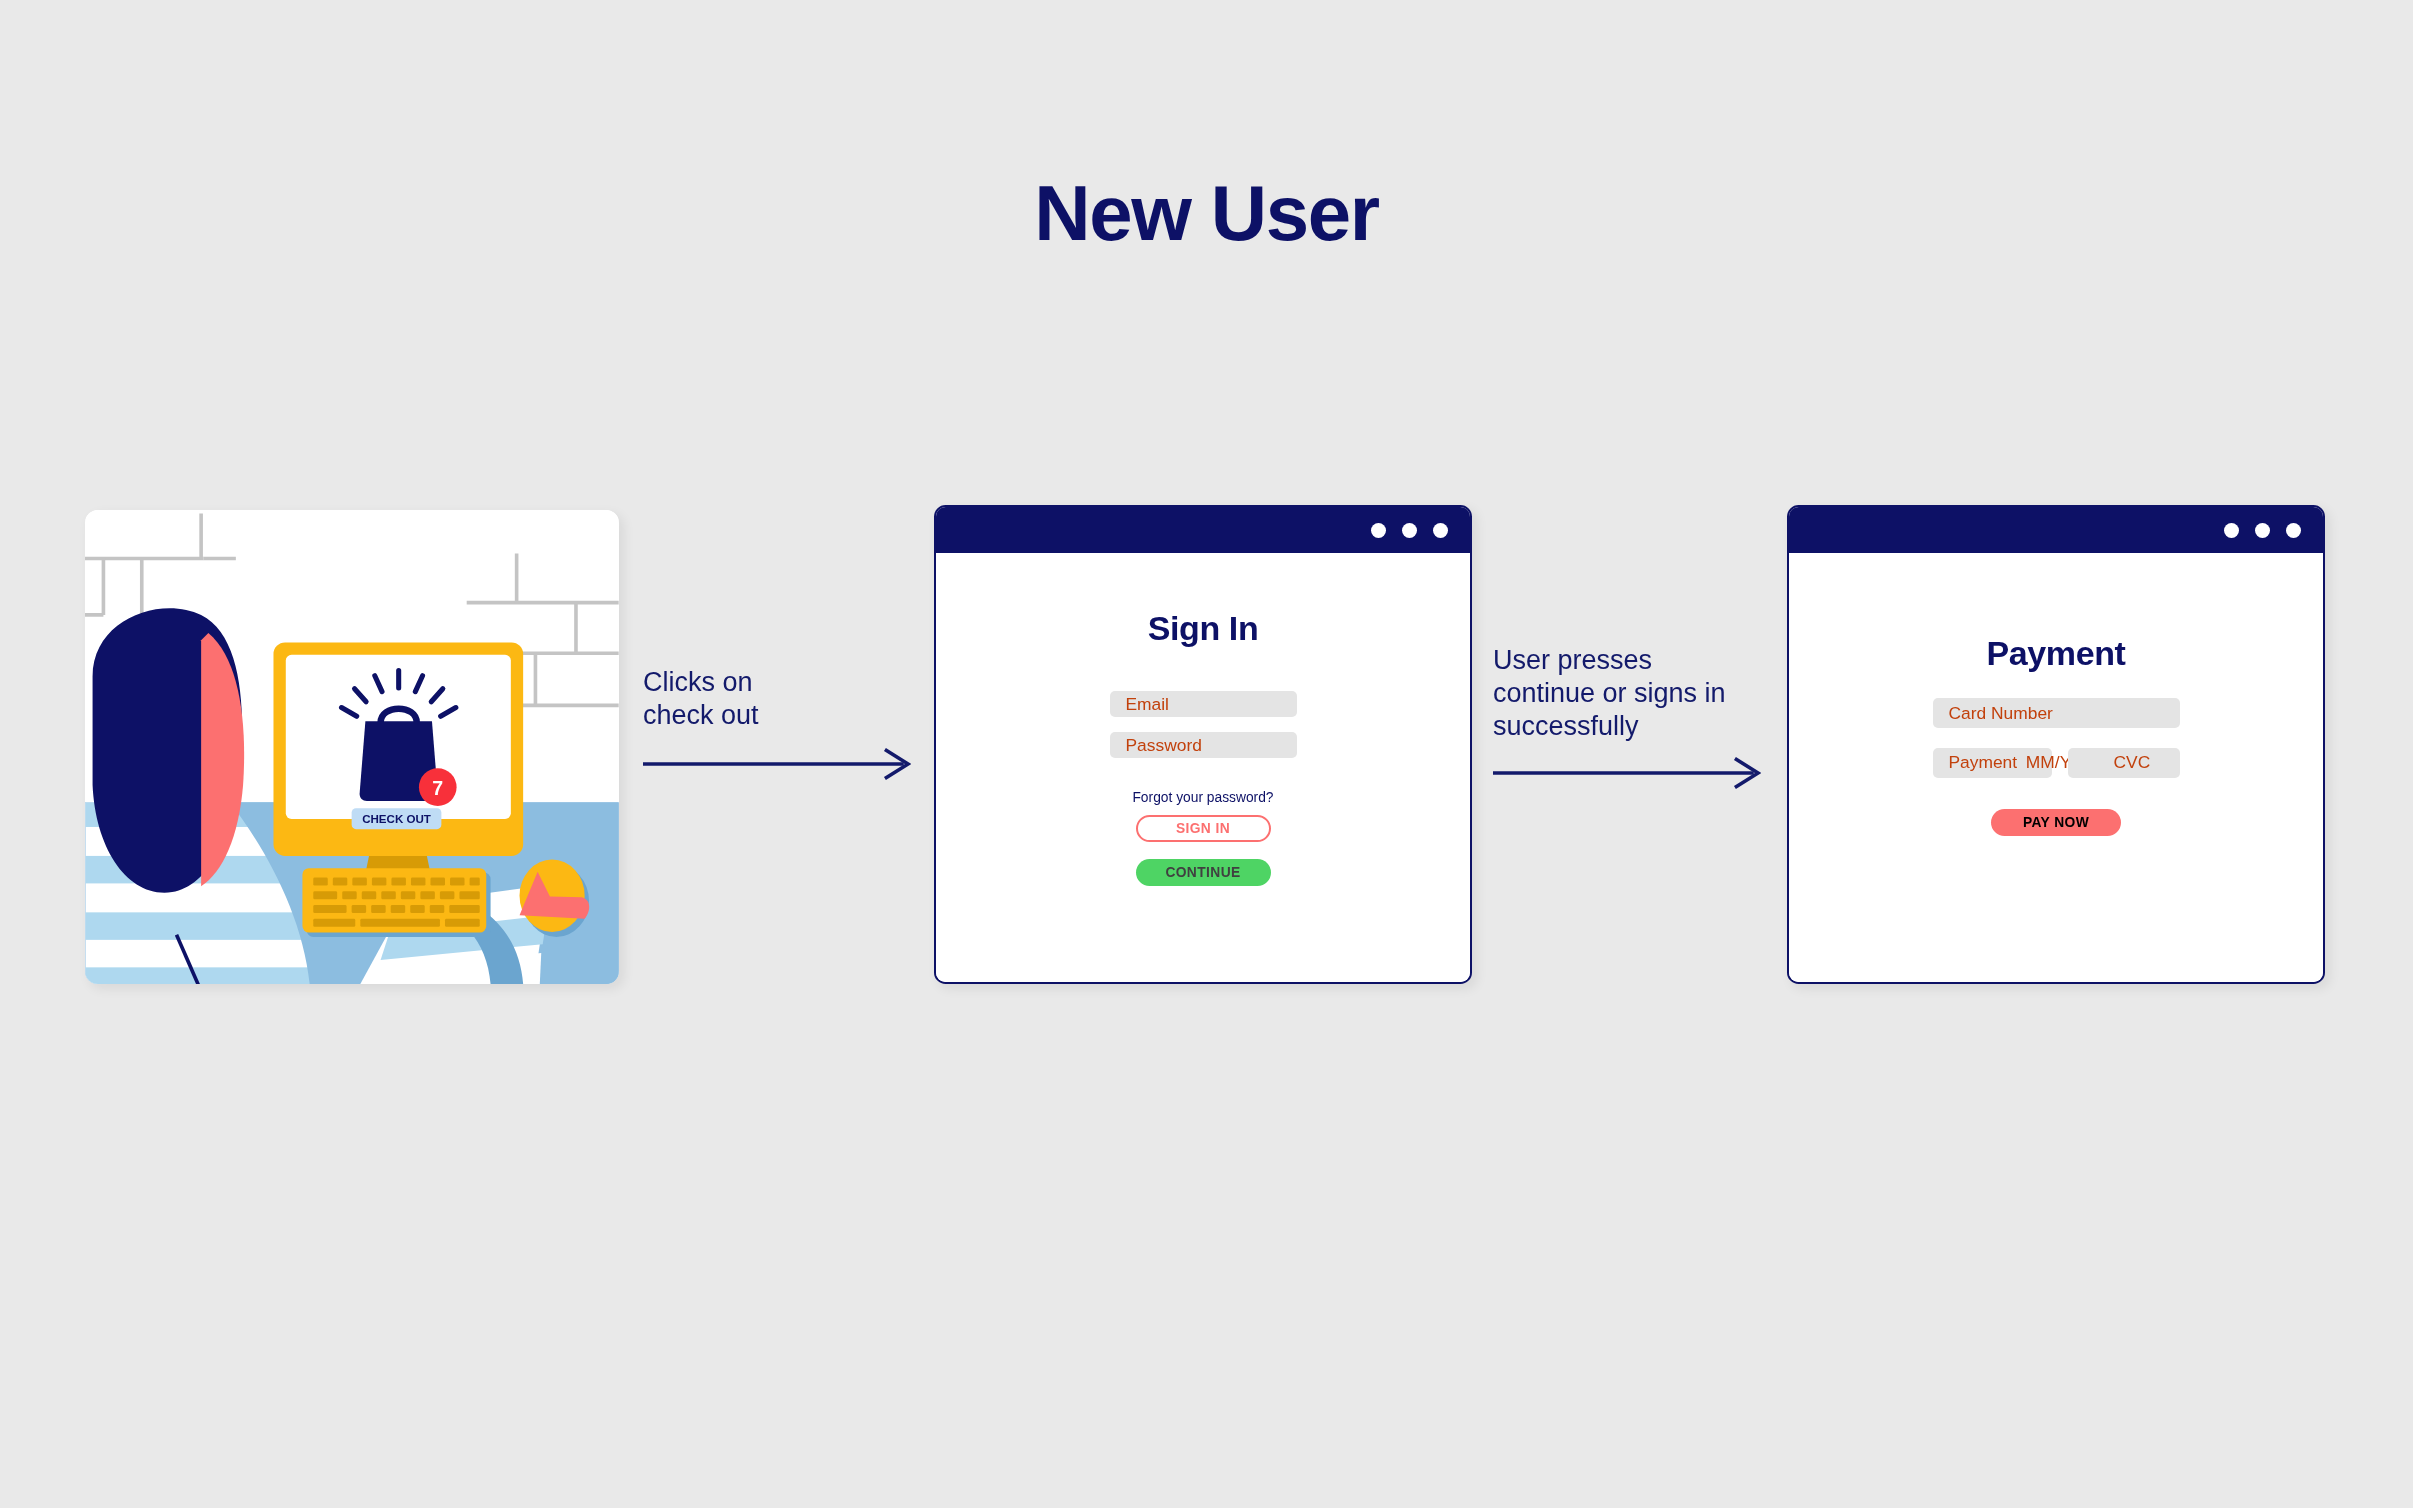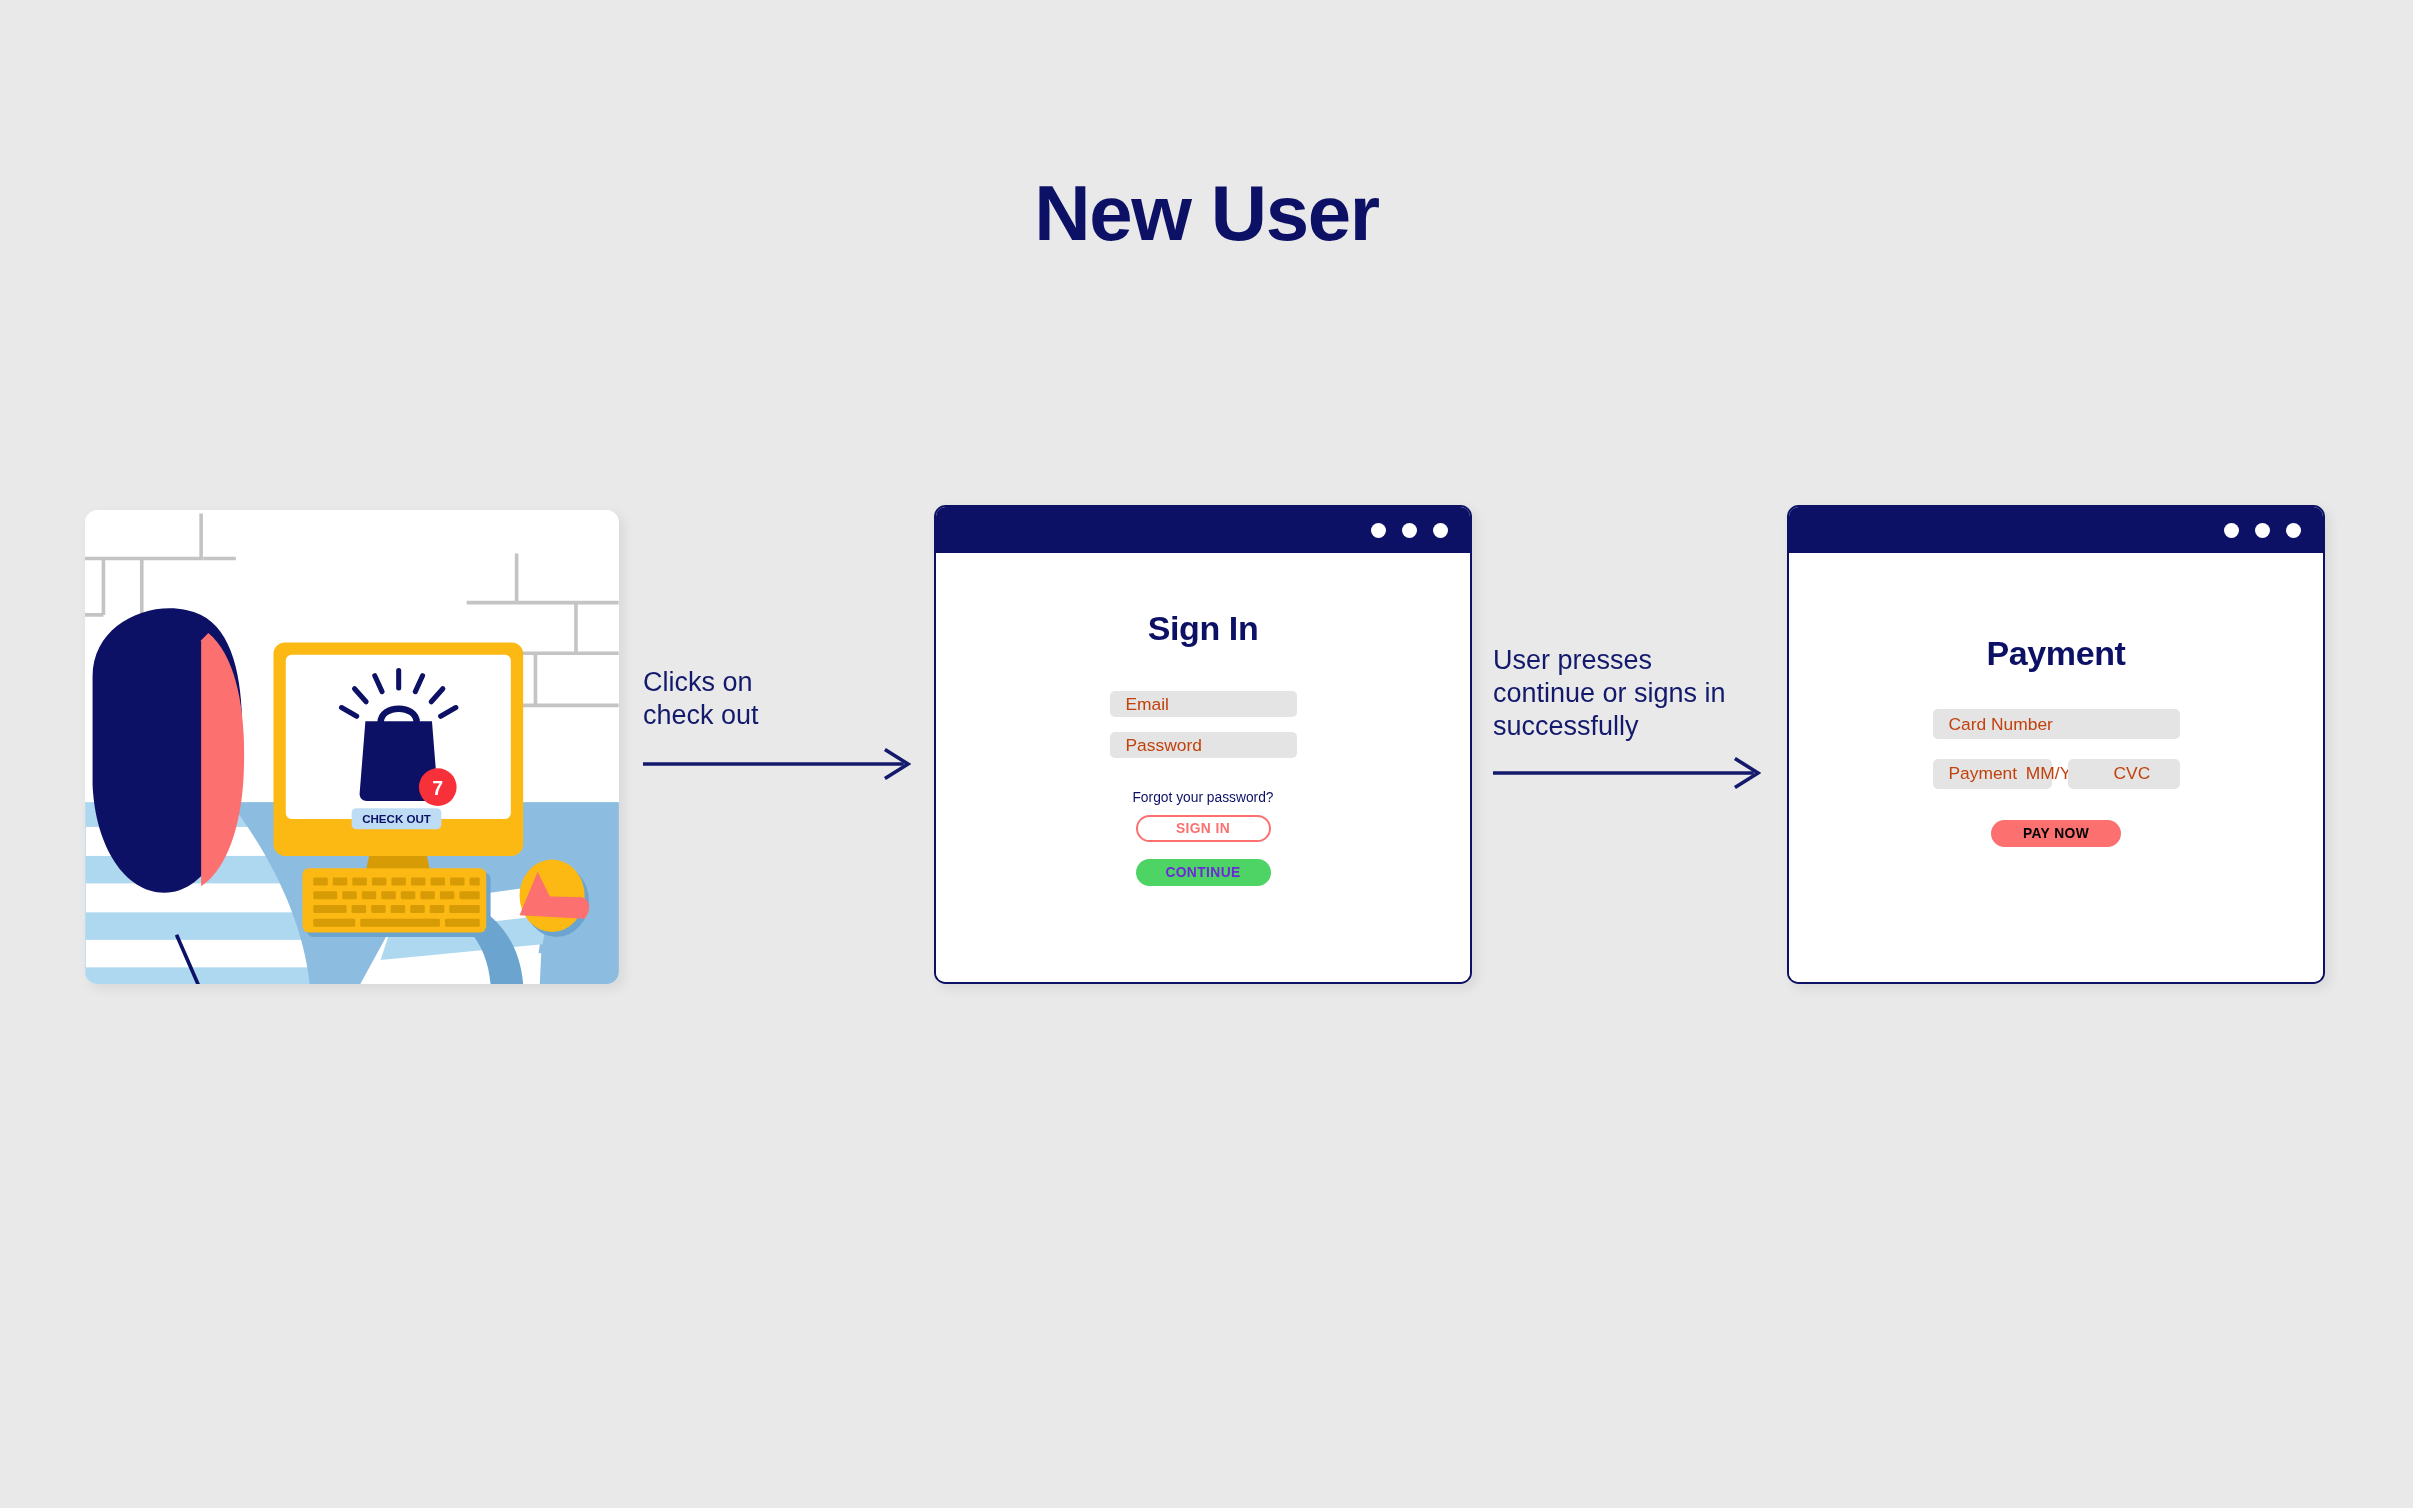--- a/index.html
+++ b/index.html
@@ -139,26 +139,26 @@
     margin-top: 10px;
     width: 135px; height: 27px;
     background: #ffffff;
     border: 2.2px solid #fc7070;
     color: #fc7070;
   }
   #continue-button {
     margin-top: 17.4px;
     width: 135px; height: 27px;
     background: #4ed464;
-    color: #6d28d9;
+    color: #404040;
   }
 
   
   #card-number-field {
-    margin-top: 36px;
+    margin-top: 25px;
     width: 247px; height: 30px;
     font-size: 17.4px;
   }
   #payment-row {
     display: flex;
     gap: 16px;
     margin-top: 19.5px;
     width: 247px;
   }
   #expiry-field { width: 119px; height: 30px; font-size: 17.4px; }

